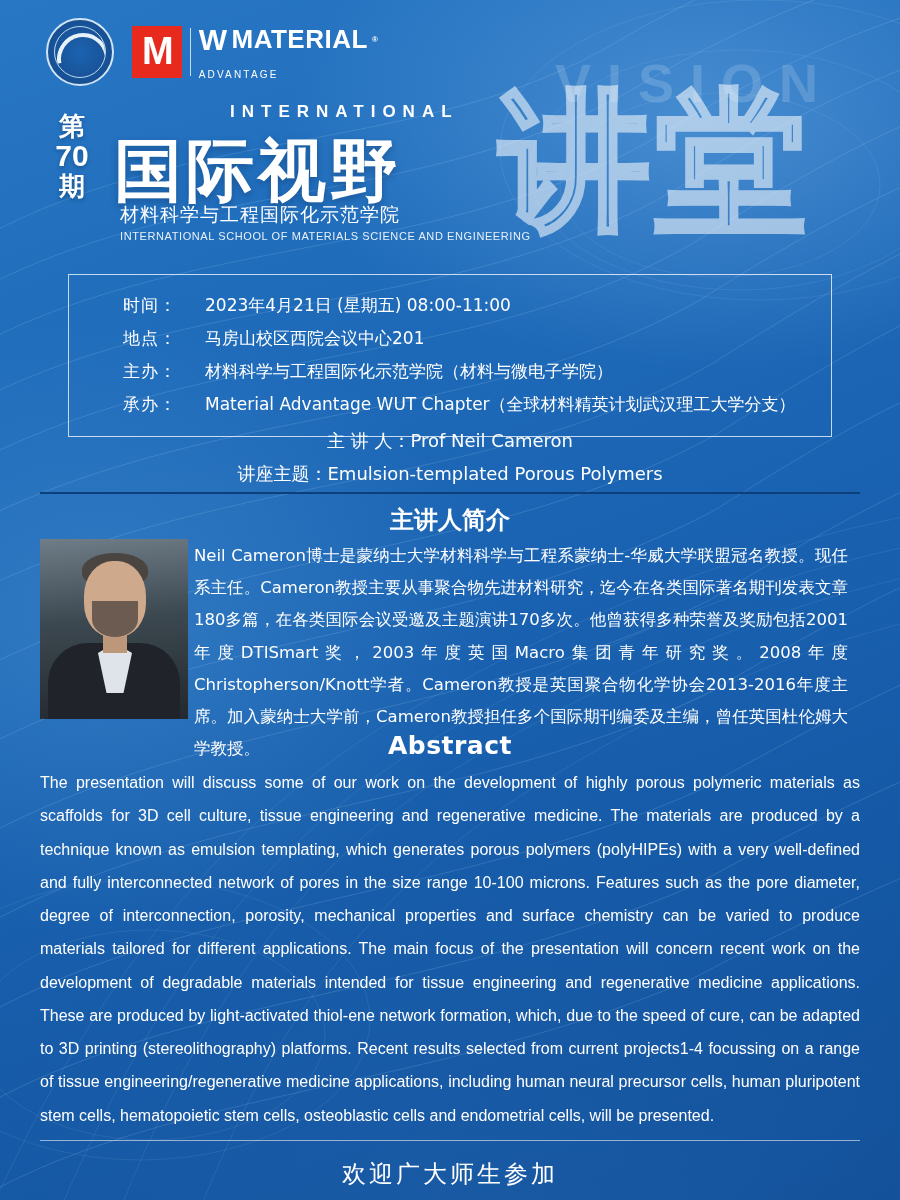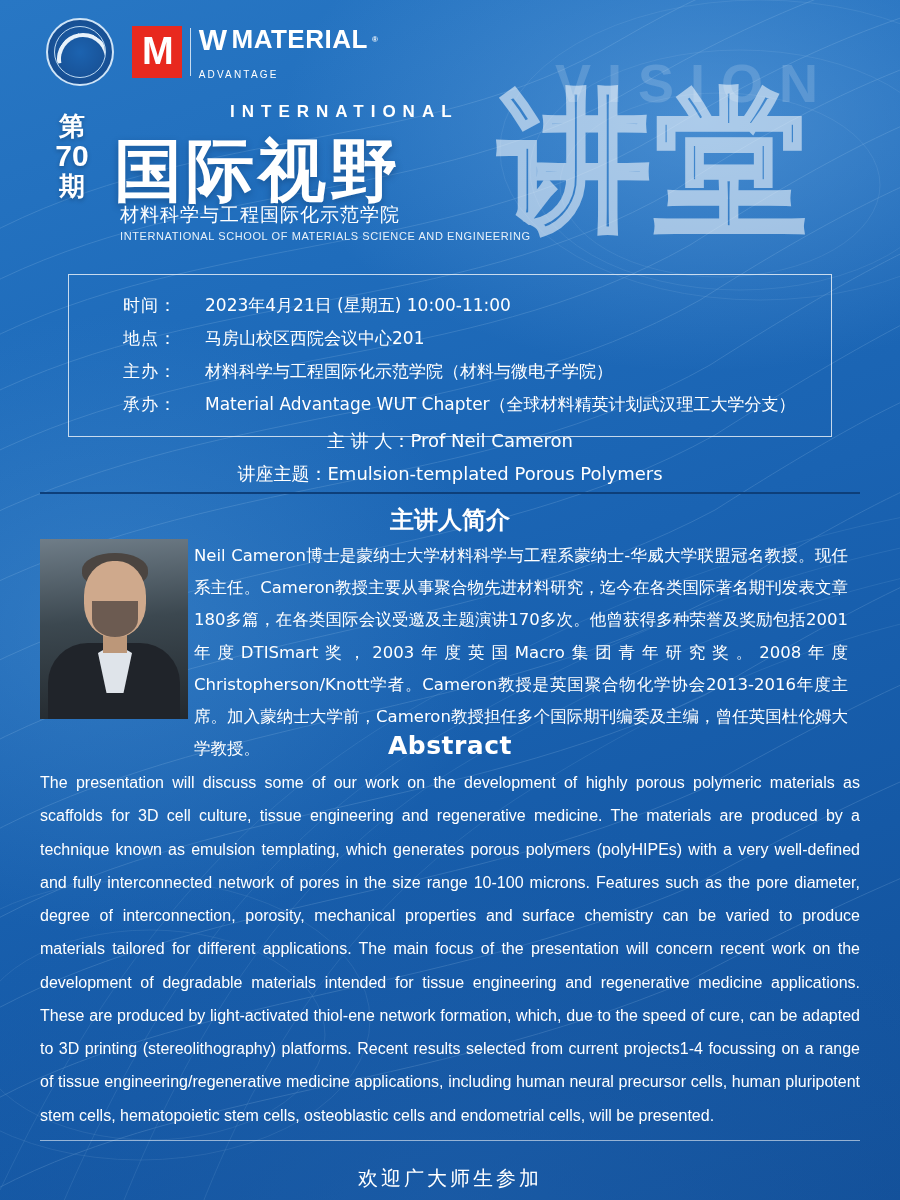--- a/index.html
+++ b/index.html
@@ -348,25 +348,24 @@
     z-index: 4;
     font-family: "Liberation Sans", sans-serif;
   }
 
   .footer-note {
     position: absolute;
     top: 1158px;
     left: 0; right: 0;
     text-align: center;
     color: #ffffff;
-    font-size: 20px;
+    font-size: 24px;
     letter-spacing: 3px;
     z-index: 4;
     font-family: "DejaVu Sans", "Liberation Sans", sans-serif;
-    margin-top: 7px;
   }
 </style>
 </head>
 <body>
 
 <div class="poster">
 
   <div class="bg-curves">
     <svg viewBox="0 0 900 1200" preserveAspectRatio="none" xmlns="http://www.w3.org/2000/svg">
       <g fill="none" stroke="#bcdcf5" stroke-width="1" opacity="0.5">
@@ -432,21 +431,21 @@
     <div class="intl-small">INTERNATIONAL</div>
     <div class="cn-title">国际视野</div>
     <div class="cn-title-outline">讲堂</div>
     <div class="sub-cn">材料科学与工程国际化示范学院</div>
     <div class="sub-en">INTERNATIONAL SCHOOL OF MATERIALS SCIENCE AND ENGINEERING</div>
   </div>
 
   <div class="info-box">
     <div class="info-row">
       <div class="info-label">时间：</div>
-      <div class="info-val">2023年4月21日 (星期五)  10:00-11:00</div>
+      <div class="info-val">2023年4月21日 (星期五)  08:00-11:00</div>
     </div>
     <div class="info-row">
       <div class="info-label">地点：</div>
       <div class="info-val">马房山校区西院会议中心201</div>
     </div>
     <div class="info-row">
       <div class="info-label">主办：</div>
       <div class="info-val">材料科学与工程国际化示范学院（材料与微电子学院）</div>
     </div>
     <div class="info-row">

